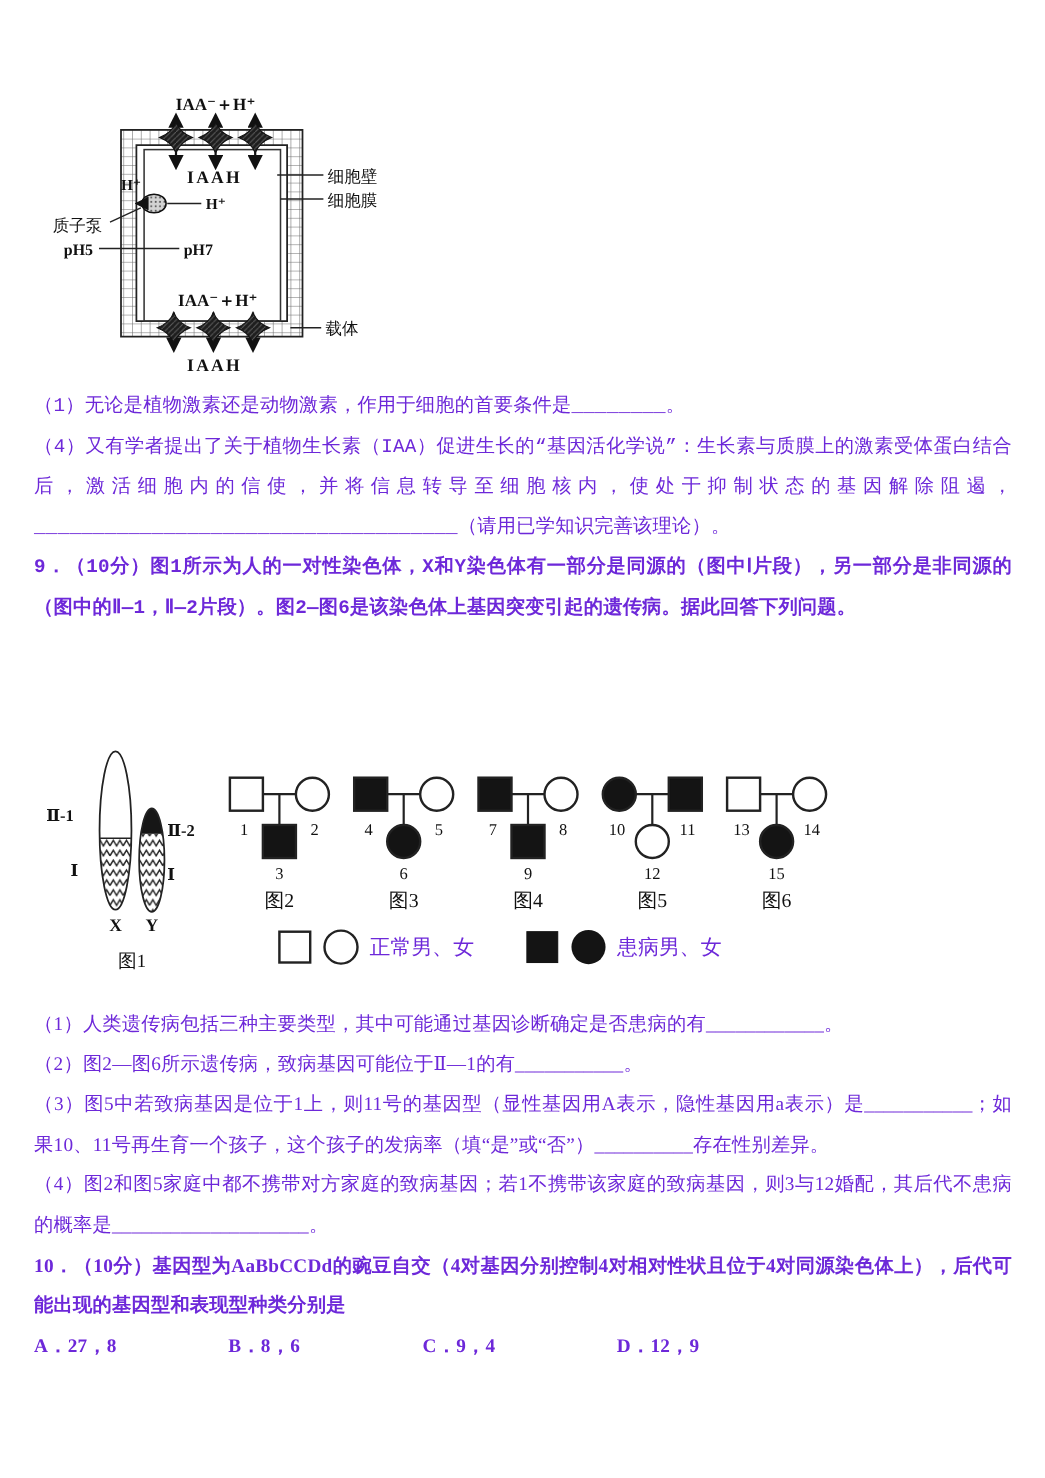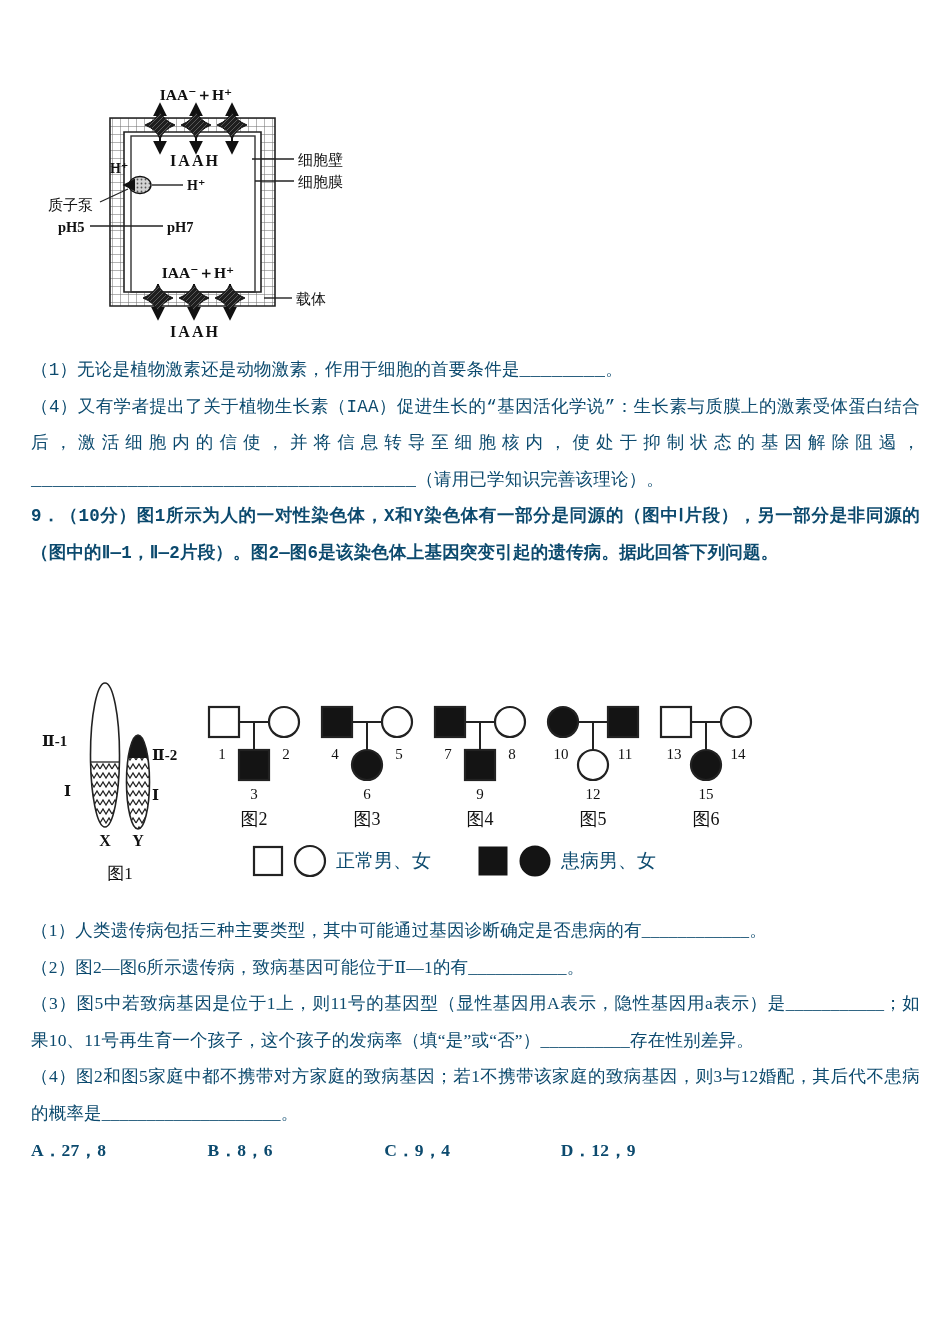--- a/index.html
+++ b/index.html
@@ -1,16 +1,16 @@
 <!DOCTYPE html>
 <html><head>
 <meta charset="utf-8">
 <style>
   html,body{margin:0;padding:0;background:#ffffff;}
-  .page{position:relative;width:950px;height:1344px;background:#ffffff;color:#0c4a6e;
+  .page{position:relative;width:950px;height:1344px;background:#ffffff;color:#6d28d9;
         font-family:"Liberation Serif","DejaVu Serif",serif;overflow:hidden;}
   .textblock{position:absolute;left:31px;width:889px;font-size:17.5px;line-height:36.6px;
              text-align:justify;overflow-wrap:anywhere;letter-spacing:0.2px;}
   .textblock p{margin:0;}
   .stem{font-weight:bold;}
   #block-a{top:352px;font-family:Liberation Mono, monospace;}
   #block-b{top:912px;}
   .options-row{font-weight:bold;}
   .options-row span{display:inline-block;min-width:172px;}
   .options-row span:last-child{min-width:0;}
@@ -206,20 +206,21 @@
       <circle cx="17" cy="17" r="15.5" fill="#141414"></circle>
     </svg>
     <span>患病男、女</span>
   </div>
 
   <div id="block-b" class="textblock">
     <p>（1）人类遗传病包括三种主要类型，其中可能通过基因诊断确定是否患病的有____________。</p>
     <p>（2）图2—图6所示遗传病，致病基因可能位于Ⅱ—1的有___________。</p>
     <p>（3）图5中若致病基因是位于1上，则11号的基因型（显性基因用A表示，隐性基因用a表示）是___________；如果10、11号再生育一个孩子，这个孩子的发病率（填“是”或“否”）__________存在性别差异。</p>
     <p>（4）图2和图5家庭中都不携带对方家庭的致病基因；若1不携带该家庭的致病基因，则3与12婚配，其后代不患病的概率是____________________。</p>
+    <p class="stem">10．（10分）基因型为AaBbCCDd的豌豆自交（4对基因分别控制4对相对性状且位于4对同源染色体上），后代可能出现的基因型和表现型种类分别是</p>
     <p class="options-row">
       <span>A．27，8</span>
       <span>B．8，6</span>
       <span>C．9，4</span>
       <span>D．12，9</span>
     </p>
   </div>
 
 </div>
 

